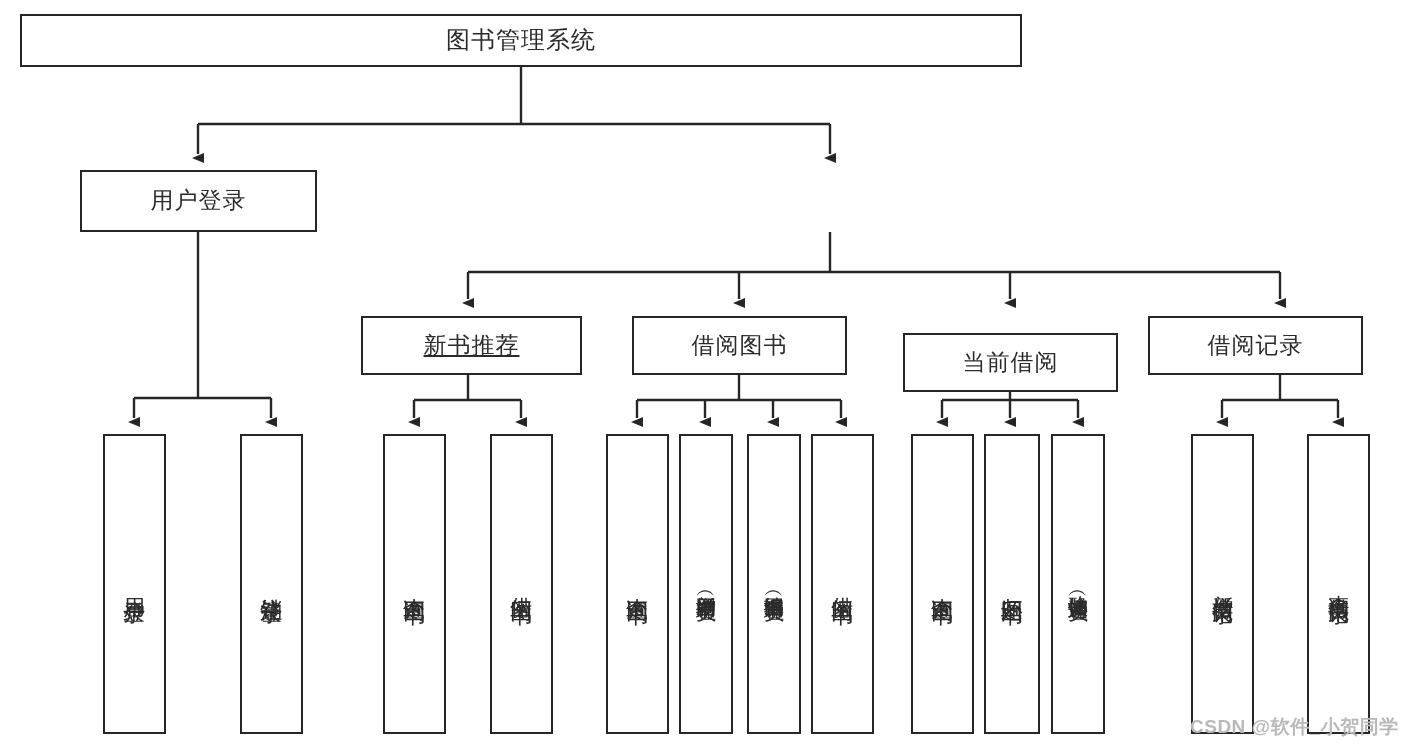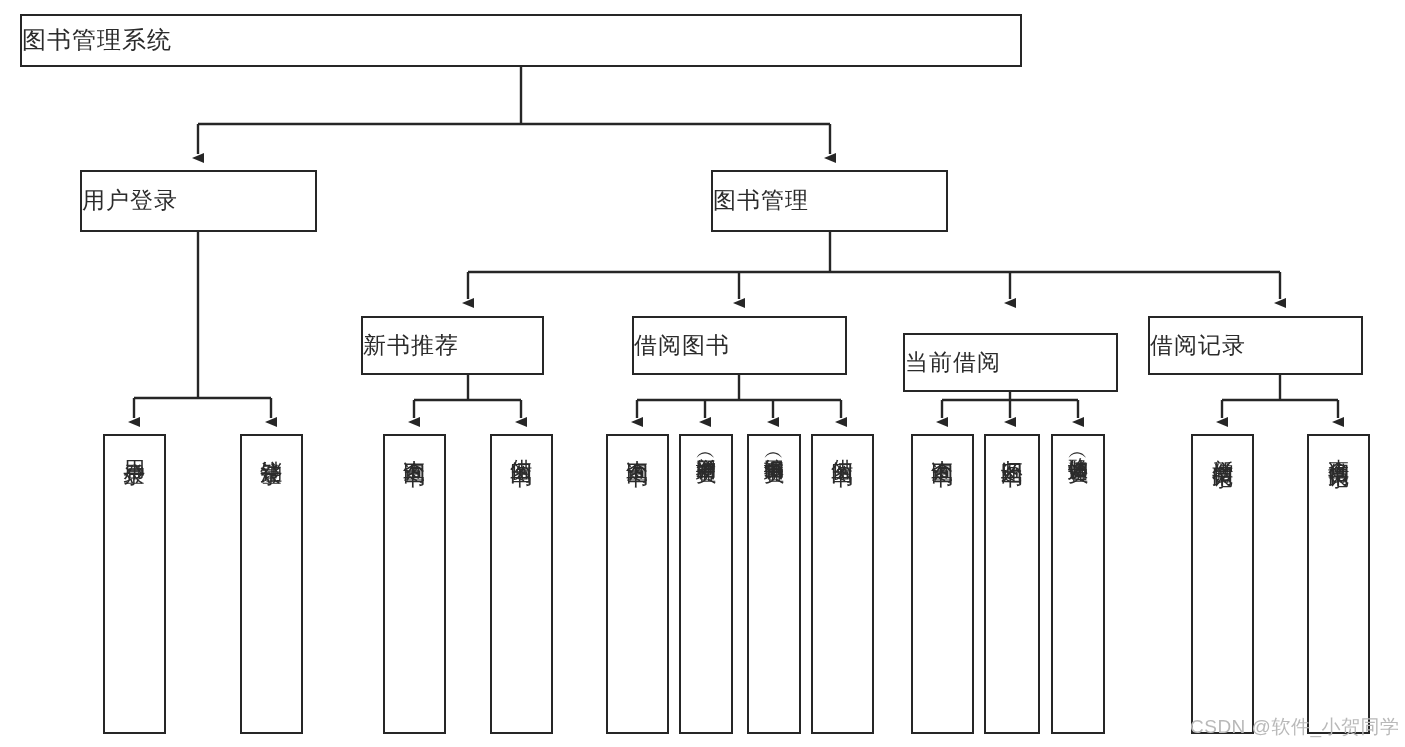--- a/index.html
+++ b/index.html
@@ -27,21 +27,21 @@
     height: 747px;
     pointer-events: none;
   }
   .node {
     position: absolute;
     box-sizing: border-box;
     border: 2px solid #262626;
     background: #ffffff;
     display: flex;
     align-items: center;
-    justify-content: flex-start;
+    justify-content: center;
     text-align: center;
     color: #2b2b2b;
   }
   .node.horizontal {
     font-size: 23px;
     line-height: 1.2;
     letter-spacing: 1px;
   }
   .node.vertical {
     writing-mode: vertical-rl;
@@ -59,20 +59,21 @@
   .node.root {
     font-size: 24px;
   }
   .watermark {
     position: absolute;
     font-size: 19px;
     color: #b9b9b9;
     white-space: nowrap;
     letter-spacing: 0.5px;
     font-family: "Liberation Sans", "DejaVu Sans", sans-serif;
+    font-weight: bold;
   }
 </style>
 </head>
 <body>
 
 <div id="canvas">
 
   <svg id="edges" viewBox="0 0 1405 747">
     <defs>
       <marker id="arrow" markerWidth="10" markerHeight="12" refX="1" refY="6" orient="auto" markerUnits="userSpaceOnUse">
@@ -136,25 +137,22 @@
   </svg>
 
   <div class="node horizontal root" style="left:20px; top:14px; width:1002px; height:53px;">
     <span>图书管理系统</span>
   </div>
 
   <div class="node horizontal" style="left:80px; top:170px; width:237px; height:62px;">
     <span>用户登录</span>
   </div>
 
-  <div class="node horizontal" style="left:711px; top:170px; width:237px; height:62px;">
-    <span>图书管理</span>
-  </div>
-
-  <div class="node horizontal" style="left:361px; top:316px; width:183px; height:59px;">
+
+  <div class="node horizontal" style="left:361px; top:316px; width:221px; height:59px;text-decoration:underline;">
     <span>新书推荐</span>
   </div>
 
   <div class="node horizontal" style="left:632px; top:316px; width:215px; height:59px;">
     <span>借阅图书</span>
   </div>
 
   <div class="node horizontal" style="left:903px; top:333px; width:215px; height:59px;">
     <span>当前借阅</span>
   </div>

